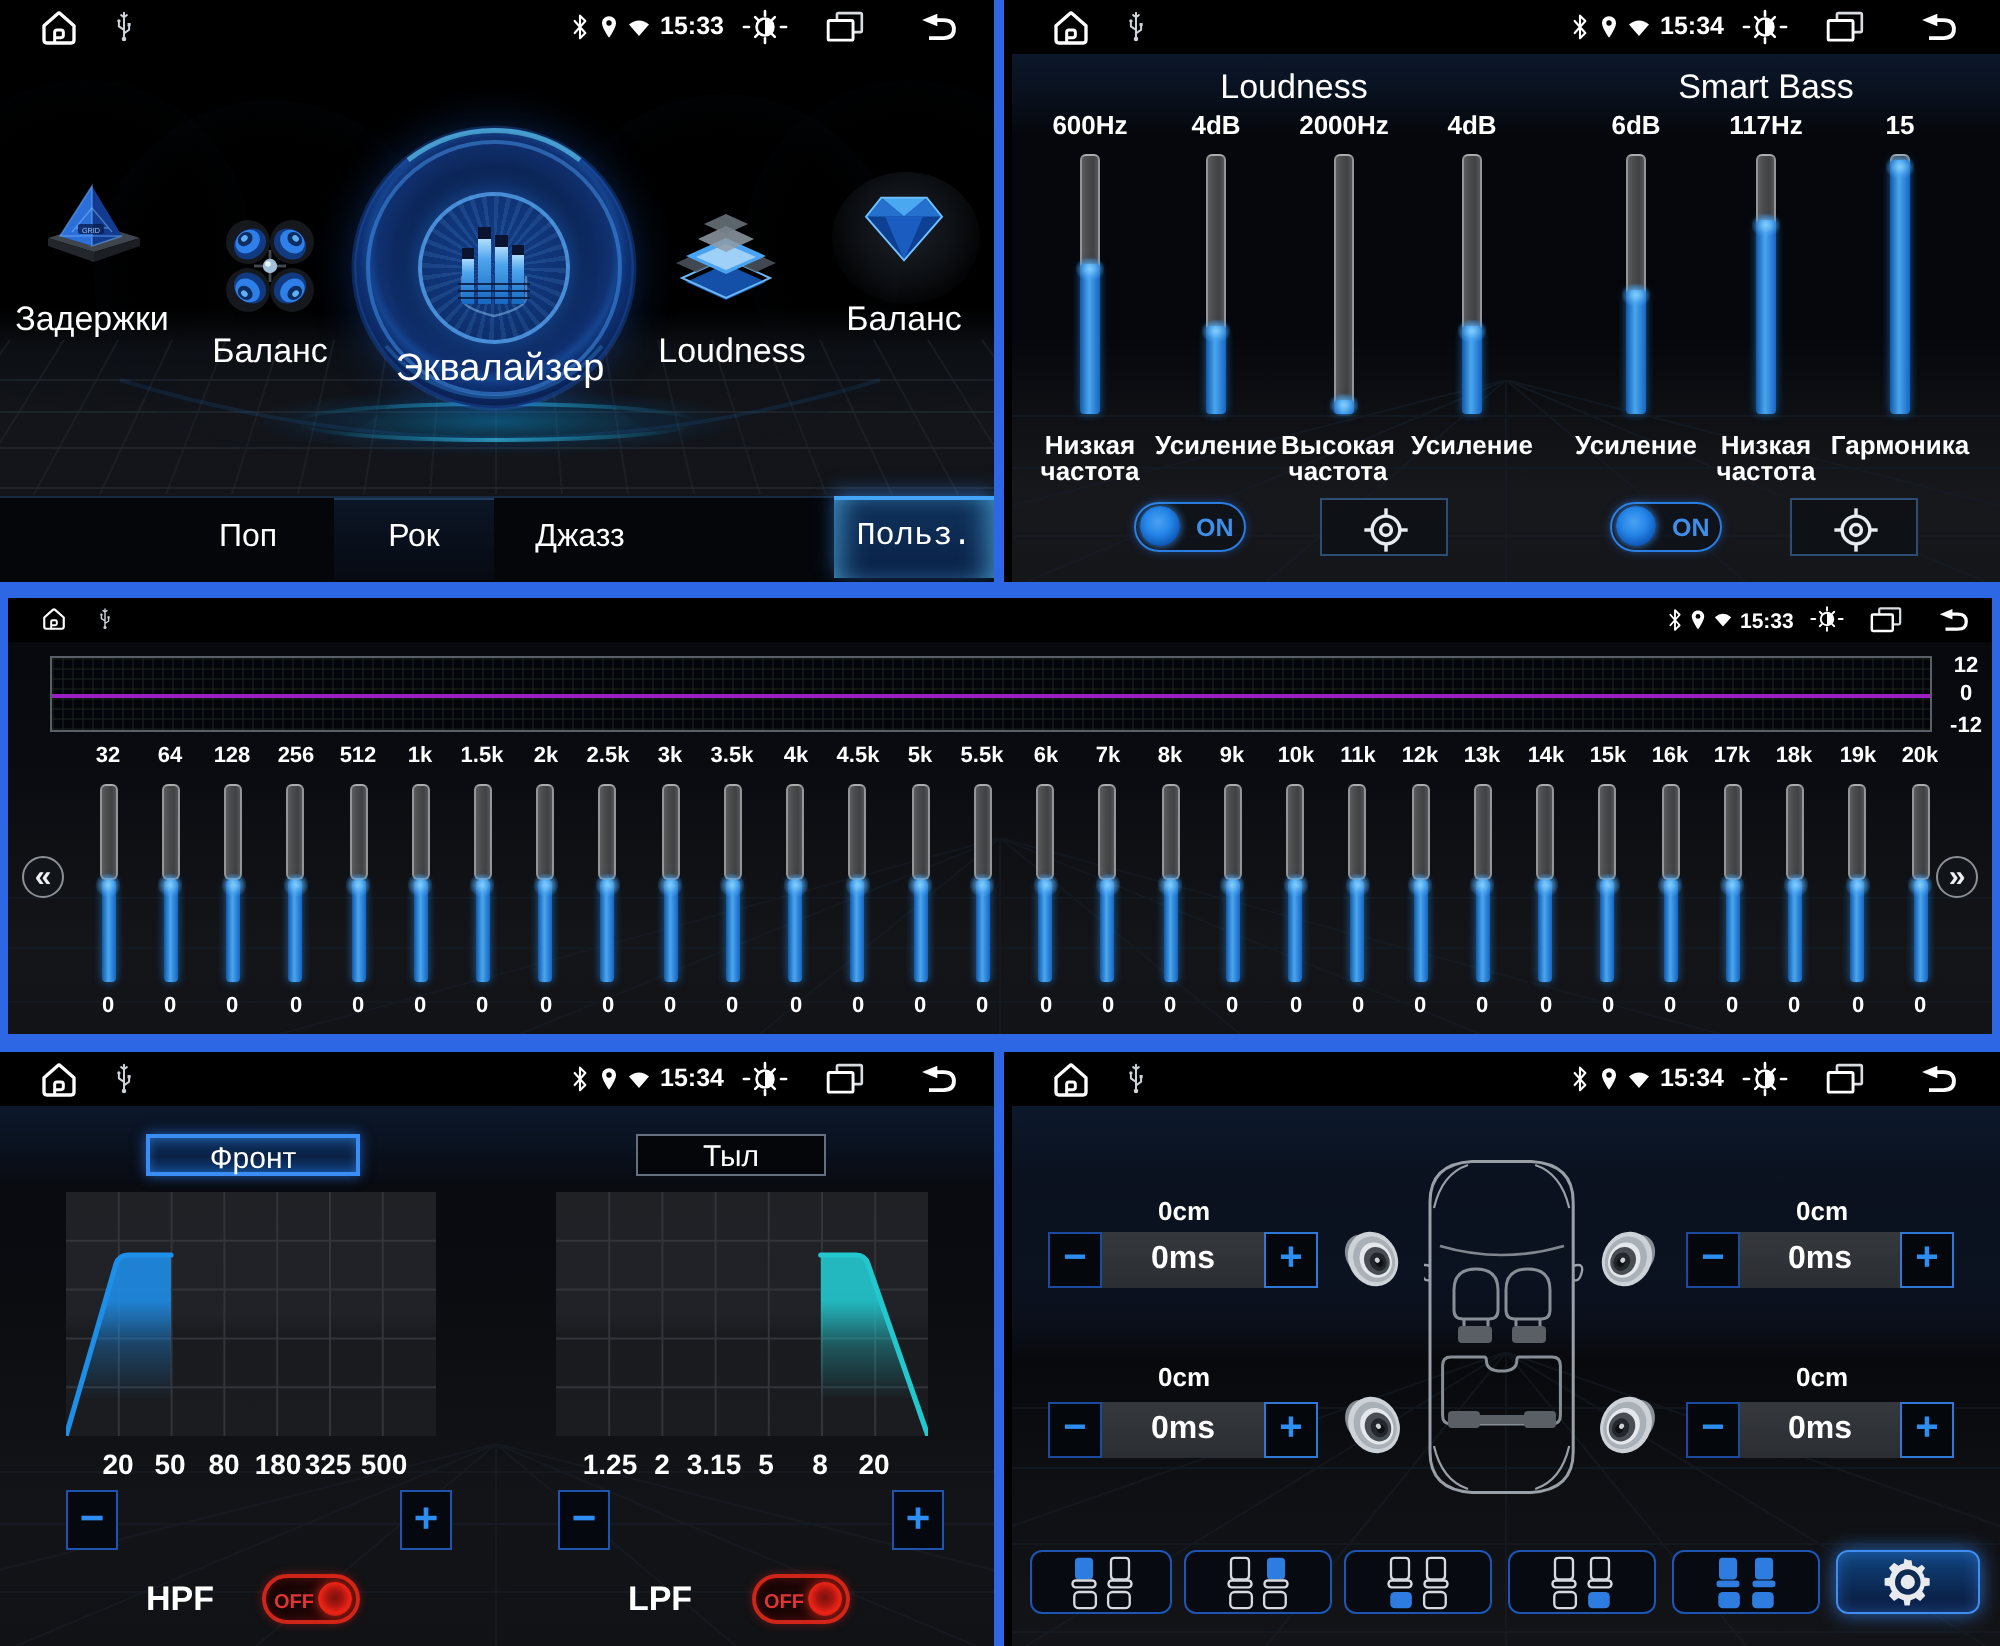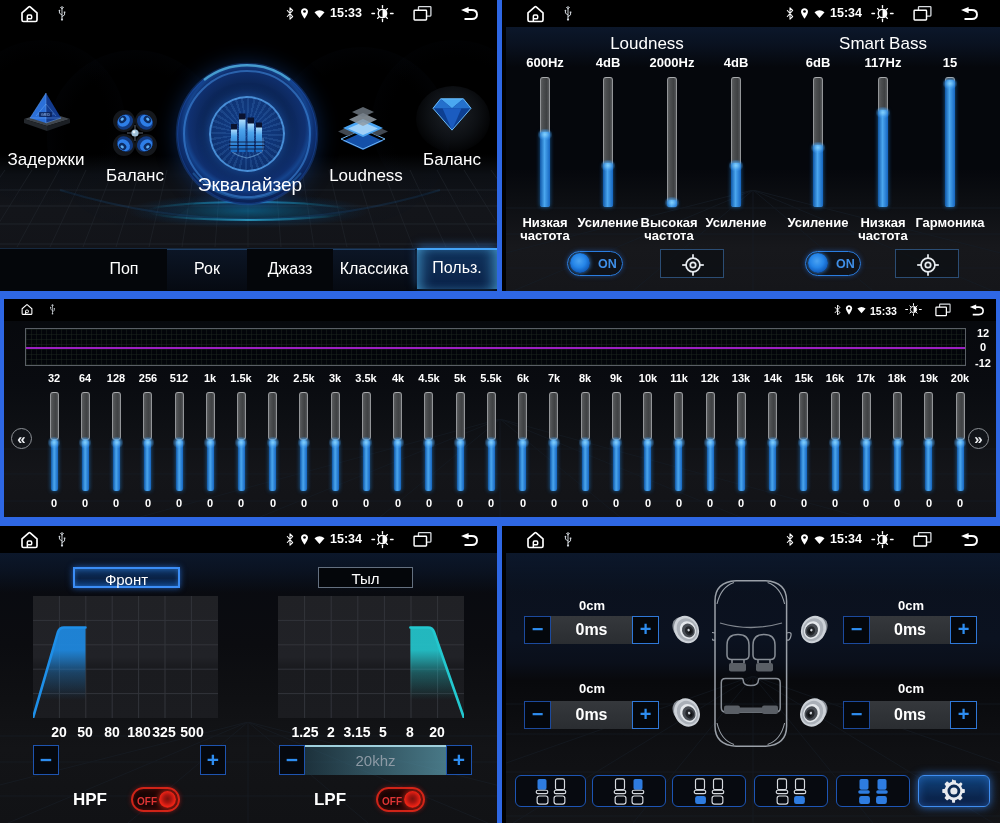--- a/index.html
+++ b/index.html
@@ -31,21 +31,21 @@
 .thumb { position:absolute; height:11px; background:radial-gradient(ellipse at center,rgba(140,215,255,.85) 0%,rgba(80,170,250,.4) 52%,rgba(60,150,240,0) 78%); border-radius:4px; }
 .lbl { position:absolute; text-align:center; }
 .bubble { border-radius:50%;
   background:radial-gradient(circle, rgba(6,10,18,0) 55%, rgba(10,16,28,.18) 74%, rgba(22,54,110,.16) 88%, rgba(40,95,180,.14) 94%, rgba(0,0,0,0) 97%); }
 .preset { height:41px; line-height:39px; text-align:center; font-size:16px; color:#fff;
   background:linear-gradient(180deg,#0a1019,#05080d); }
 .preset.plain { background:transparent; }
 .preset.edge { background:linear-gradient(180deg,#0c1626,#060a12); box-shadow:inset 0 1px 0 #1e3d63; }
 .preset.sel { background:linear-gradient(180deg,#103059 0%,#0e2c54 35%,#0a2147 100%);
   border-top:2px solid #44a4f8; line-height:36px;
-  box-shadow:inset 10px 0 14px -7px rgba(90,200,255,.65), inset -10px 0 14px -7px rgba(90,200,255,.65), 0 -2px 9px rgba(60,150,255,.5); }
+  box-shadow:inset 10px 0 14px -7px rgba(90,200,255,.65), inset -10px 0 14px -7px rgba(90,200,255,.65), 0 -2px 9px rgba(60,150,255,.5);font-family:Liberation Mono, monospace; }
 .b13 { font-size:13px; font-weight:bold; width:60px; line-height:1.0; }
 .togON { position:absolute; width:56px; height:25px; border-radius:13px; background:rgba(8,14,24,.5);
   border:1.5px solid #2a7de0; box-shadow:0 0 5px rgba(40,110,230,.45); }
 .togON .knob { position:absolute; left:1.5px; top:1px; width:20px; height:20px; border-radius:50%;
   background:radial-gradient(circle at 45% 40%,#4aa2f2 0%,#2585e8 40%,#0d55b4 75%,#0a3e88 100%); box-shadow:0 0 4px rgba(70,160,255,.8); }
 .togON .ontxt { position:absolute; left:30px; top:5px; font-size:12.5px; font-weight:bold; color:#3f8fe8; }
 .targetbtn { position:absolute; width:64px; height:29px; border:1px solid #2b4d74; background:rgba(10,12,16,.55); }
 .f11 { font-size:11px; font-weight:bold; }
 .circbtn { position:absolute; width:21px; height:21px; border-radius:50%; border:1.5px solid #8d9196;
   color:#eef0f3; font-size:15px; font-weight:bold; text-align:center; line-height:19px; background:rgba(20,24,30,.5); }
@@ -339,21 +339,20 @@
     <polygon points="42,14 22,14 34,4" fill="#2470cc"></polygon>
     <polygon points="22,37 12,14 32,14" fill="#1b5cc0"></polygon>
     <polygon points="10,4 34,4 42,14 22,37 2,14" fill="none" stroke="#6fc2ff" stroke-width="1"></polygon>
   </svg>
   <div class="lbl" style="left:412px;top:150px;width:80px;font-size:17px">Баланс</div>
 
   <div class="abs" style="left:0;top:248px;width:497px;height:43px;background:#04060a;border-top:1px solid #16293f"></div>
   <div class="abs preset plain" style="left:84px;top:249px;width:80px">Поп</div>
   <div class="abs preset edge" style="left:167px;top:249px;width:80px">Рок</div>
   <div class="abs preset plain" style="left:250px;top:249px;width:80px">Джазз</div>
-  <div class="abs preset edge" style="left:333px;top:249px;width:82px">Классика</div>
   <div class="abs preset sel" style="left:417px;top:248px;width:80px">Польз.</div>
 </div>
 
 <div class="panel" id="p2">
   <svg class="abs" style="left:0;top:190px" width="494" height="101" viewBox="0 0 494 101">
     <g stroke="#161d26" stroke-width="1" opacity=".7">
       <line x1="0" y1="18" x2="494" y2="18"></line>
           <line x1="0" y1="44" x2="494" y2="44"></line>
           <line x1="0" y1="78" x2="494" y2="78"></line>
       <line x1="247" y1="0" x2="247" y2="101"></line>
@@ -769,21 +768,20 @@
   <div class="lbl b15" style="left:286px;top:198px;width:38px">1.25</div>
   <div class="lbl b15" style="left:316px;top:198px;width:30px">2</div>
   <div class="lbl b15" style="left:338px;top:198px;width:38px">3.15</div>
   <div class="lbl b15" style="left:368px;top:198px;width:30px">5</div>
   <div class="lbl b15" style="left:395px;top:198px;width:30px">8</div>
   <div class="lbl b15" style="left:422px;top:198px;width:30px">20</div>
 
   <div class="pm" style="left:33px;top:219px">−</div>
   <div class="pm" style="left:200px;top:219px">+</div>
   <div class="pm" style="left:279px;top:219px">−</div>
-  <div class="fbar" style="left:305px;top:219px;width:141px">20khz</div>
   <div class="pm" style="left:446px;top:219px">+</div>
 
   <div class="lbl" style="left:60px;top:264px;width:60px;font-size:17px;font-weight:bold">HPF</div>
   <div class="togOFF" style="left:131px;top:261px">
         <div class="offtxt">OFF</div>
         <div class="knobr"></div>
       </div>
   <div class="lbl" style="left:300px;top:264px;width:60px;font-size:17px;font-weight:bold">LPF</div>
   <div class="togOFF" style="left:376px;top:261px">
         <div class="offtxt">OFF</div>

